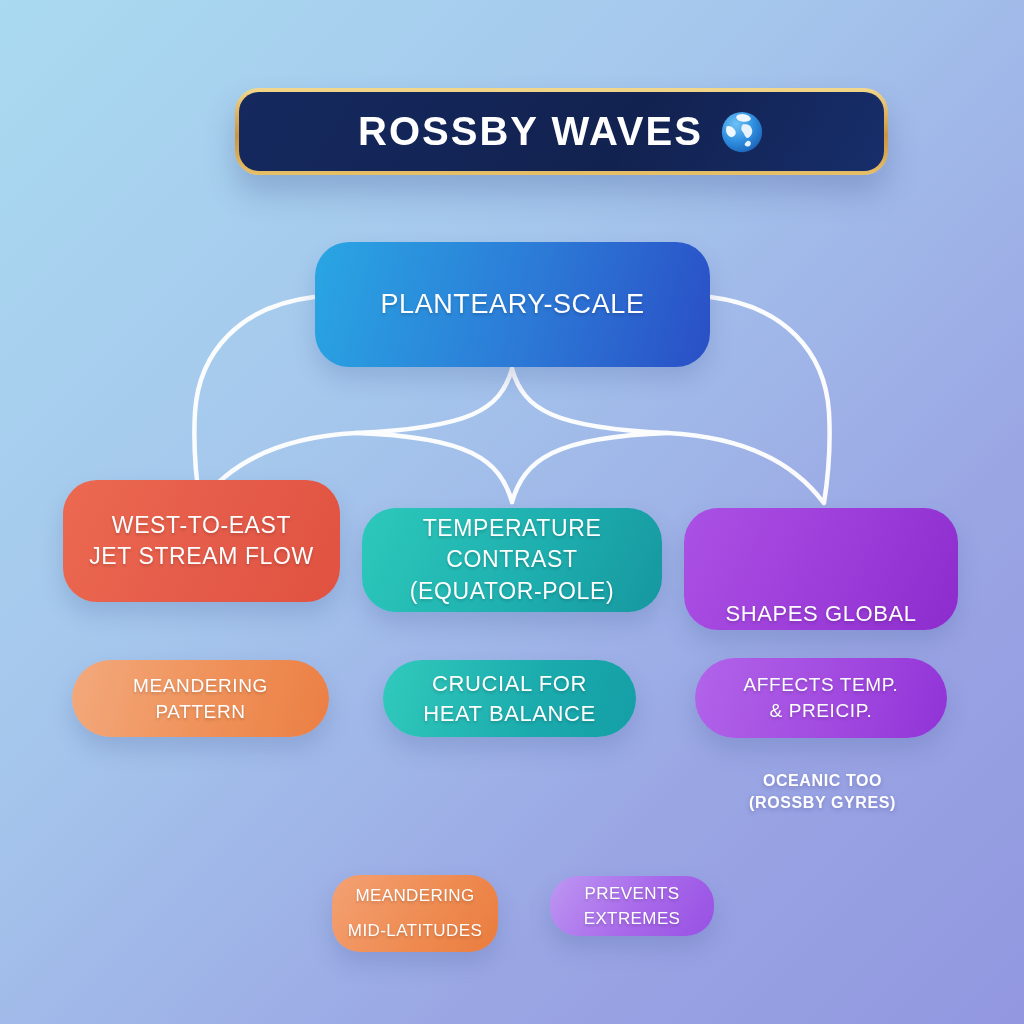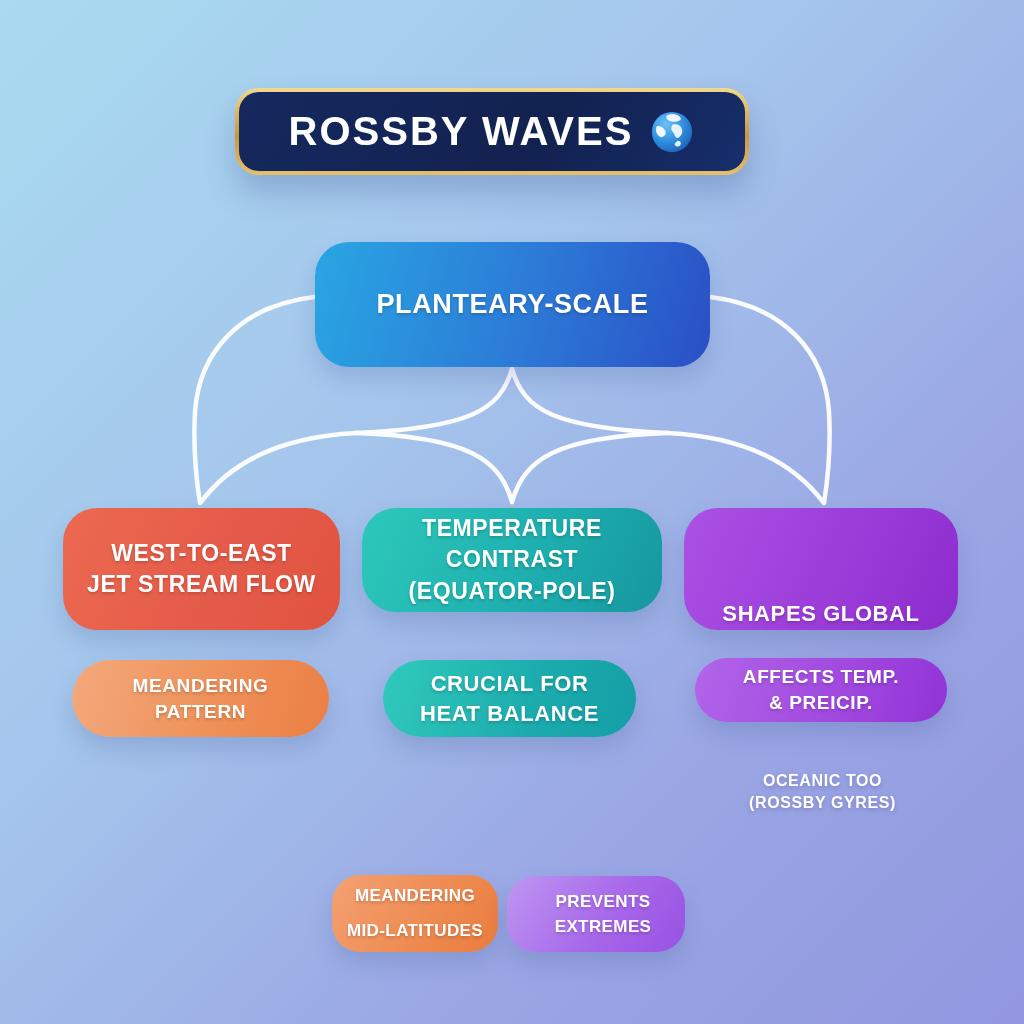--- a/index.html
+++ b/index.html
@@ -3,57 +3,57 @@
 <meta charset="utf-8">
 <style>
   html,body{margin:0;padding:0;}
   body{width:1024px;height:1024px;overflow:hidden;
        font-family:"Liberation Sans", sans-serif;}
   #canvas{position:relative;width:1024px;height:1024px;
       background:linear-gradient(135deg,#a9daf0 0%,#a5c6ec 38%,#9aa6e4 72%,#9297df 100%);}
   
   #connectors{position:absolute;left:0;top:0;z-index:1;}
   
-  .banner-wrap{position:absolute;left:235px;top:88px;width:514px;height:87px;z-index:3;
+  .banner-wrap{position:absolute;left:235px;top:88px;width:653px;height:87px;z-index:3;
       border-radius:24px;padding:0;
       background:linear-gradient(180deg,#f2d88c 0%,#c9963f 55%,#e7c06a 100%);
       box-shadow:0 18px 30px rgba(70,90,150,.30);
       display:flex;align-items:stretch;}
   .banner{flex:1;margin:4px;border-radius:20px;background:linear-gradient(120deg,#15295f,#122250 60%,#172e6b);
       display:flex;align-items:center;justify-content:center;gap:16px;}
   .banner-title{color:#ffffff;font-size:40px;font-weight:800;letter-spacing:2px;}
   .globe{width:46px;height:46px;display:block;}
   
   .node{position:absolute;z-index:2;border-radius:34px;display:flex;flex-direction:column;
-      align-items:center;justify-content:center;color:#fff;font-weight:700;text-align:center;
+      align-items:center;justify-content:center;color:#fff;font-weight:400;text-align:center;
       letter-spacing:.6px;text-shadow:0 2px 3px rgba(0,0,0,.18);
       box-shadow:0 12px 22px rgba(70,90,150,.22);}
   .pill{border-radius:40px;}
   .n-root{left:315px;top:242px;width:395px;height:125px;font-size:27px;line-height:1.3;
       background:linear-gradient(105deg,#29a6e3 0%,#2c79d6 55%,#2a4fc6 100%);}
-  .n-b1{left:63px;top:508px;width:277px;height:122px;font-size:23px;line-height:1.35;
+  .n-b1{left:63px;top:480px;width:277px;height:122px;font-size:23px;line-height:1.35;
       background:linear-gradient(115deg,#ec6950 0%,#e45a49 60%,#e1523f 100%);}
   .n-b2{left:362px;top:508px;width:300px;height:104px;font-size:23px;line-height:1.35;
       background:linear-gradient(115deg,#2dc9bb 0%,#1cab аб 60%,#16979f 100%);
       background:linear-gradient(115deg,#2dc9bb 0%,#1dadae 60%,#16979f 100%);}
   .n-b3{left:684px;top:508px;width:274px;height:122px;font-size:22px;line-height:1.4;
       background:linear-gradient(115deg,#ab51e4 0%,#9c3cd9 55%,#8c2ccd 100%);justify-content:flex-end;}
   .n-s1{left:72px;top:660px;width:257px;height:77px;font-size:19px;line-height:1.35;
       background:linear-gradient(105deg,#f3a97c 0%,#ef9159 55%,#eb7f44 100%);}
   .n-s2{left:383px;top:660px;width:253px;height:77px;font-size:22px;line-height:1.35;
       background:linear-gradient(105deg,#31cabc 0%,#1cab ad 60%,#149fa6 100%);
       background:linear-gradient(105deg,#31cabc 0%,#1babad 60%,#149fa6 100%);}
-  .n-s3{left:695px;top:658px;width:252px;height:64px;font-size:19px;line-height:1.35;
+  .n-s3{left:695px;top:658px;width:252px;height:80px;font-size:19px;line-height:1.35;
       background:linear-gradient(105deg,#b164e9 0%,#a24ae0 55%,#9133d7 100%);}
   .n-d1{left:332px;top:875px;width:166px;height:77px;font-size:17px;border-radius:28px;
       justify-content:center;gap:15px;letter-spacing:.4px;
       background:linear-gradient(125deg,#f4a173 0%,#ee8a50 60%,#ea7c3e 100%);}
-  .n-d2{left:507px;top:876px;width:164px;height:76px;font-size:17px;border-radius:28px;line-height:1.5;
+  .n-d2{left:550px;top:876px;width:164px;height:60px;font-size:17px;border-radius:28px;line-height:1.5;
       letter-spacing:.4px;
-      background:linear-gradient(125deg,#bd97f2 0%,#a868ea 55%,#9751e3 100%);padding-left:14px;}
+      background:linear-gradient(125deg,#bd97f2 0%,#a868ea 55%,#9751e3 100%);}
   .note{position:absolute;left:690px;top:770px;width:265px;z-index:2;text-align:center;
       color:#fff;font-weight:800;font-size:16px;line-height:1.4;letter-spacing:.6px;
       text-shadow:0 2px 4px rgba(90,90,160,.45);}
 </style>
 </head>
 <body>
 
 <div id="canvas">
 
   <svg id="connectors" width="1024" height="1024" viewBox="0 0 1024 1024">

